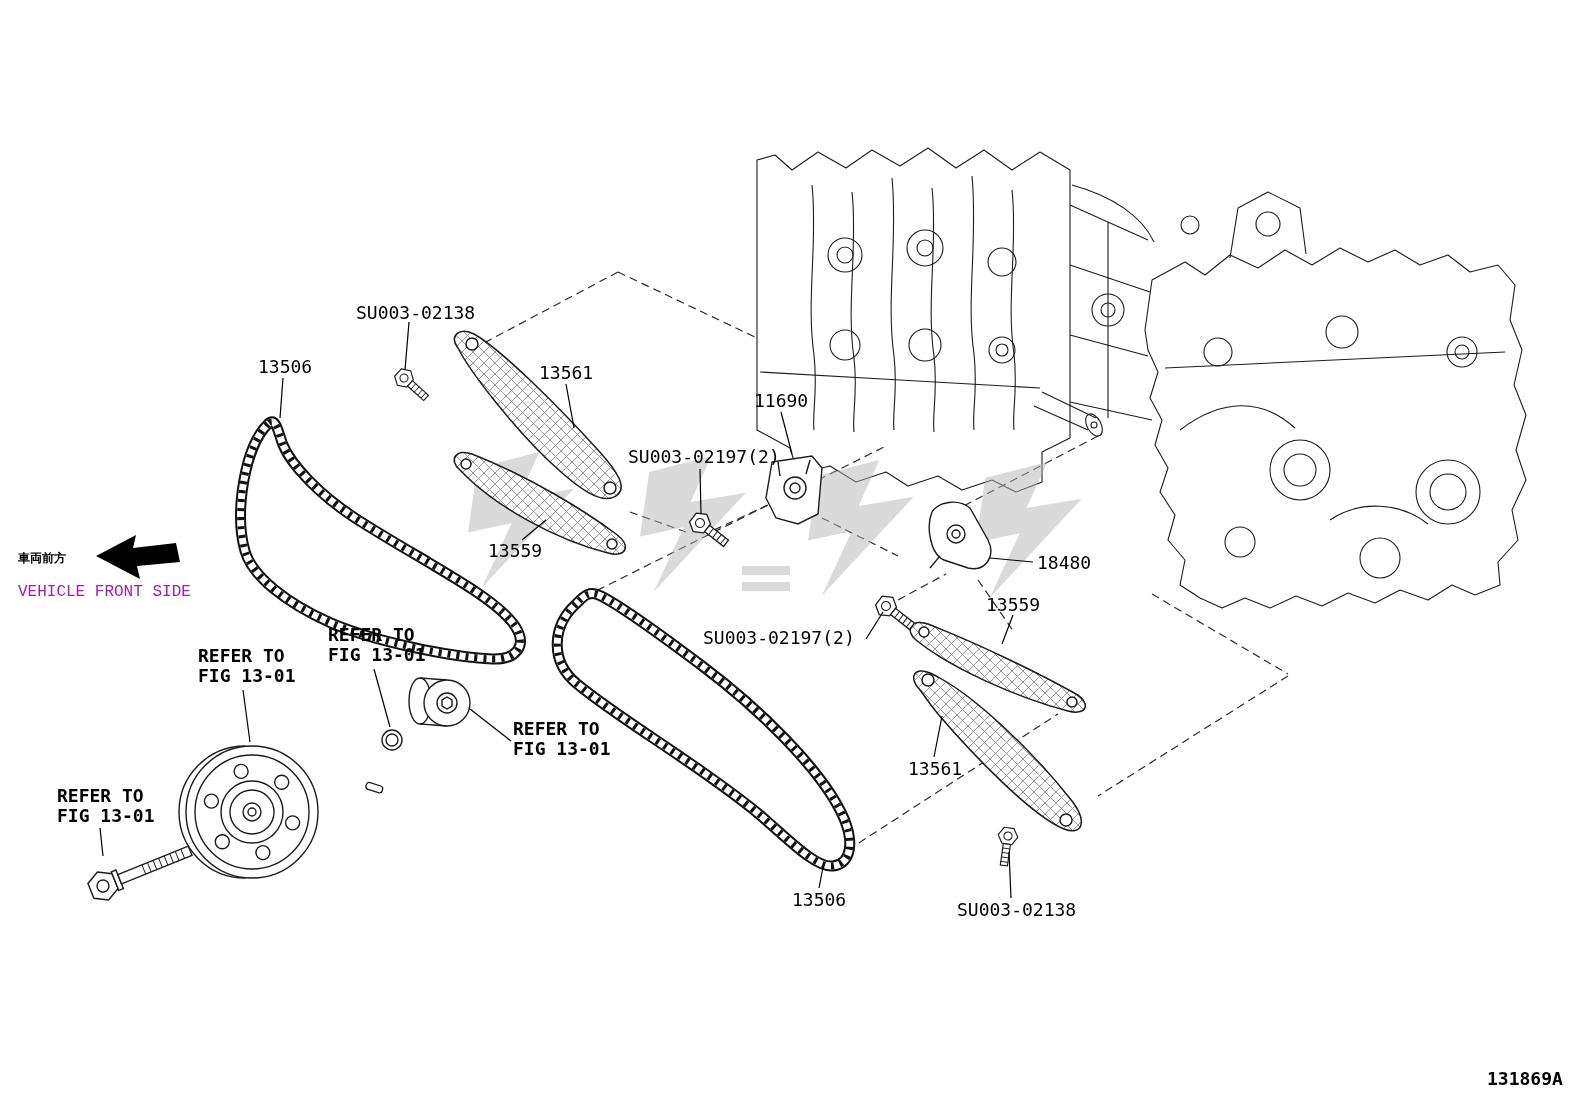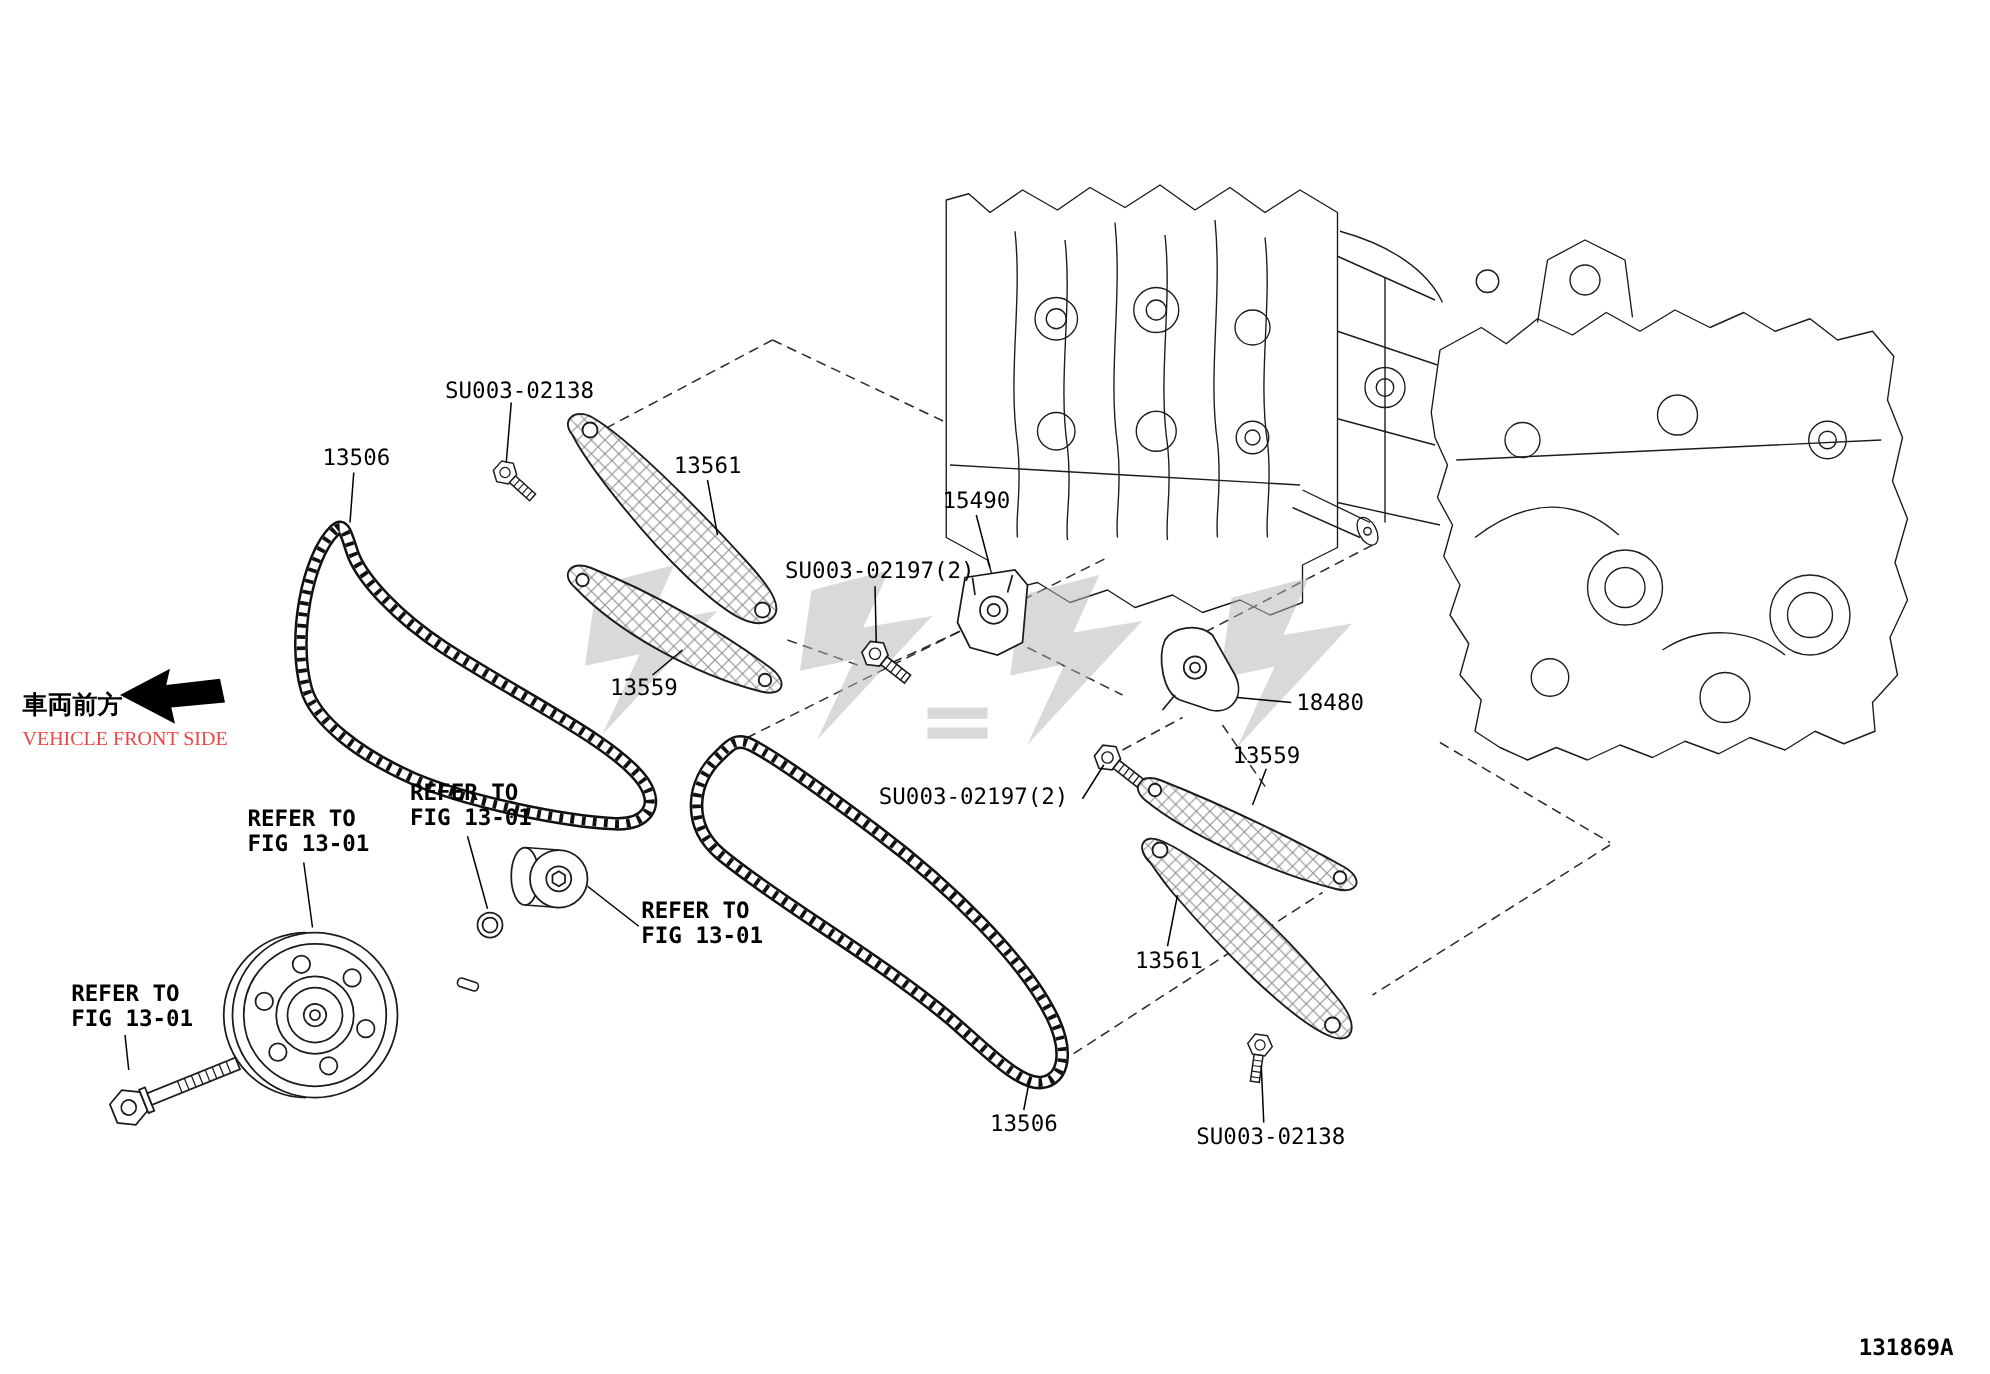--- a/index.html
+++ b/index.html
@@ -11,29 +11,29 @@
     font-size:18px;
     color:#000;
     white-space:nowrap;
     line-height:20px;
   }
   .lbl.two-line div{display:block;font-weight:bold;}
   .jp{
     position:absolute;
     font-family:"DejaVu Sans",sans-serif;
     font-weight:bold;
-    font-size:20px;
+    font-size:12px;
     color:#000;
     white-space:nowrap;
   }
   .en{
     position:absolute;
-    font-family:Liberation Serif, serif;
+    font-family:Liberation Mono, monospace;
     font-size:16px;
-    color:#ef4444;
+    color:#a21caf;
     white-space:nowrap;
   }
   .code{
     position:absolute;
     font-family:"DejaVu Sans Mono","Liberation Mono",monospace;
     font-size:18px;
     color:#000;
     font-weight:bold;
   }
 </style>
@@ -248,21 +248,21 @@
     <line x1="511" y1="741" x2="470" y2="709"></line>
     <line x1="100" y1="828" x2="103" y2="856"></line>
   </g>
 
   <polygon points="96,556 136,535 133,548 176,543 180,562 137,566 140,579" fill="#000"></polygon>
 </svg>
 
 <div class="lbl" style="left:356px; top:303px;">SU003-02138</div>
 <div class="lbl" style="left:258px; top:357px;">13506</div>
 <div class="lbl" style="left:539px; top:363px;">13561</div>
-<div class="lbl" style="left:754px; top:391px;">15490</div>
+<div class="lbl" style="left:754px; top:391px;">11690</div>
 <div class="lbl" style="left:628px; top:447px;">SU003-02197(2)</div>
 <div class="lbl" style="left:488px; top:541px;">13559</div>
 <div class="lbl" style="left:1037px; top:553px;">18480</div>
 <div class="lbl" style="left:703px; top:628px;">SU003-02197(2)</div>
 <div class="lbl" style="left:986px; top:595px;">13559</div>
 <div class="lbl" style="left:908px; top:759px;">13561</div>
 <div class="lbl" style="left:792px; top:890px;">13506</div>
 <div class="lbl" style="left:957px; top:900px;">SU003-02138</div>
 
 <div class="lbl two-line" style="left:328px; top:625px;">

